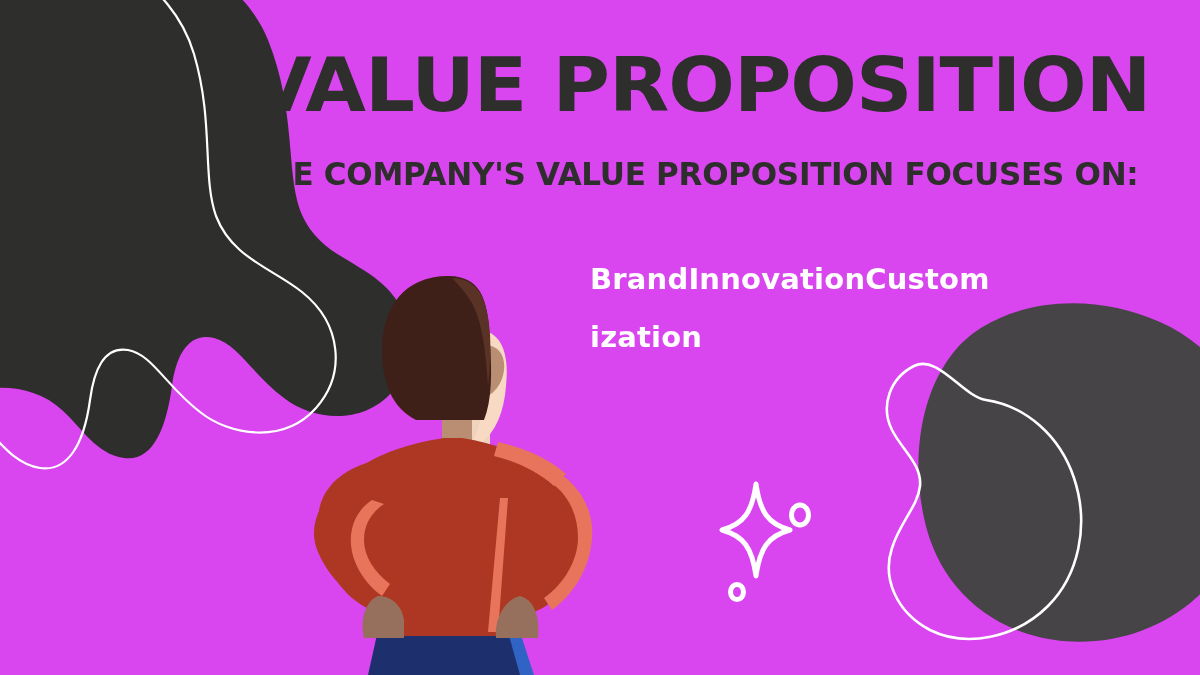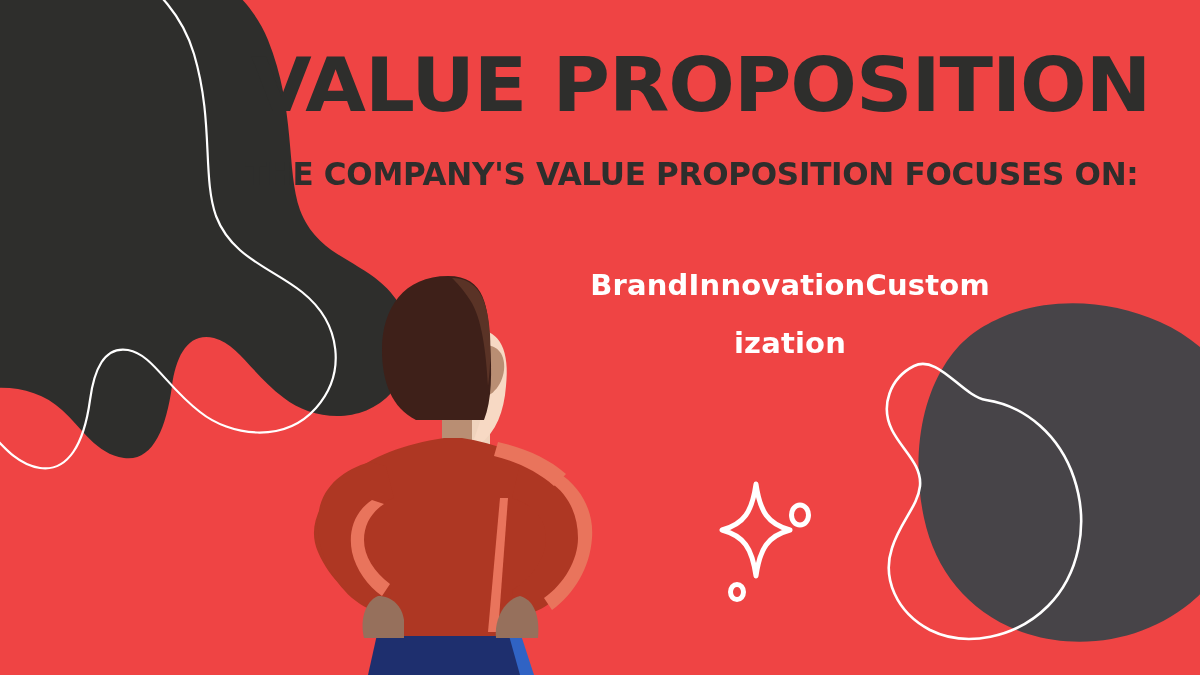--- a/index.html
+++ b/index.html
@@ -6,21 +6,21 @@
   html, body {
     margin: 0;
     padding: 0;
     background: #ffffff;
   }
   .slide {
     position: relative;
     width: 1200px;
     height: 675px;
     overflow: hidden;
-    background: #ef4444;
+    background: #d946ef;
     font-family: "Liberation Sans", sans-serif;
   }
   .layer {
     position: absolute;
     top: 0;
     left: 0;
     width: 1200px;
     height: 675px;
   }
   .layer svg { display: block; }
@@ -60,23 +60,22 @@
     line-height: 1.0;
     letter-spacing: -0.3px;
     text-transform: uppercase;
     transform: scaleX(0.97);
     transform-origin: center top;
     white-space: nowrap;
   }
   .body-text {
     position: absolute;
     left: 590px;
-    top: 256px;
+    top: 250px;
     width: 400px;
-    text-align: center;
     color: #ffffff;
     font-family: "DejaVu Sans", sans-serif;
     font-weight: 700;
     font-size: 29px;
     line-height: 58px;
     letter-spacing: 0.2px;
     word-break: break-all;
   }
 </style>
 </head>

